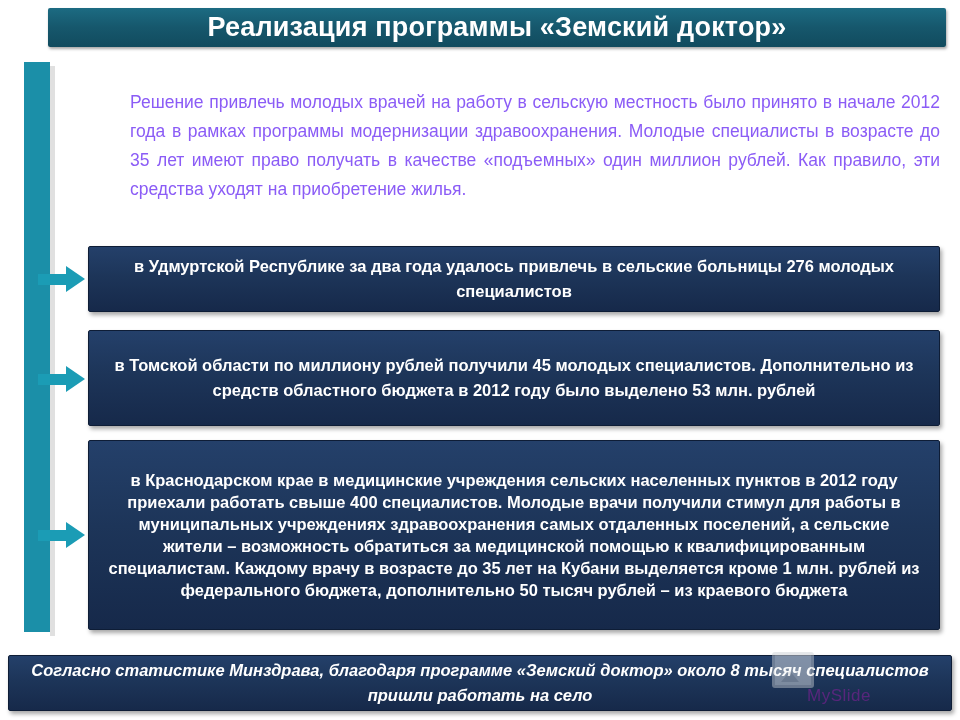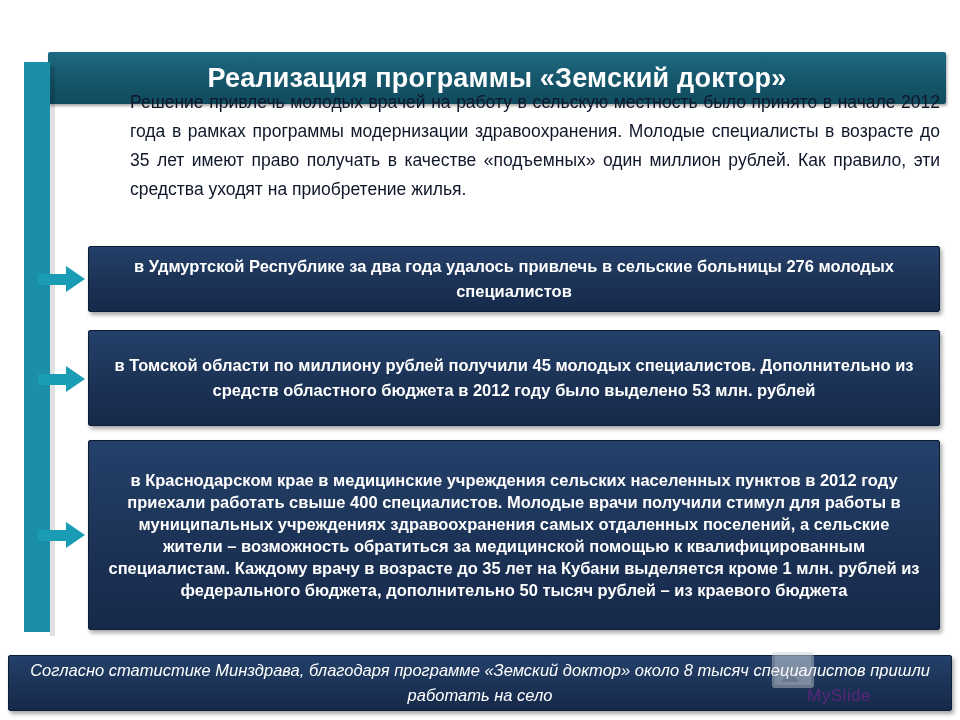--- a/index.html
+++ b/index.html
@@ -19,28 +19,27 @@
     height: 720px;
     background: #ffffff;
   }
 
   
   .title-bar {
     position: absolute;
     left: 48px;
     top: 8px;
     width: 898px;
-    height: 52px;
+    height: 39px;
     background: linear-gradient(to bottom, #1c6b82 0%, #16576c 50%, #114b5e 100%);
     border-radius: 2px;
     box-shadow: 1px 2px 3px rgba(0,0,0,0.35);
     display: flex;
     align-items: center;
     justify-content: center;
-    margin-top: 44px;
   }
   .title-bar .title-text {
     color: #ffffff;
     font-size: 27px;
     font-weight: bold;
     letter-spacing: 0.2px;
     text-align: center;
     white-space: nowrap;
   }
 
@@ -63,21 +62,21 @@
   }
 
   
   .intro {
     position: absolute;
     left: 130px;
     top: 88px;
     width: 810px;
     font-size: 17.5px;
     line-height: 29px;
-    color: #0f172a;
+    color: #8b5cf6;
     text-align: justify;
     text-justify: inter-word;
   }
 
   
   .arrow {
     position: absolute;
     width: 48px;
     height: 26px;
   }
@@ -143,21 +142,21 @@
     border-radius: 2px;
     box-shadow: 2px 3px 4px rgba(0,0,0,0.35);
     display: flex;
     align-items: center;
     justify-content: center;
     box-sizing: border-box;
   }
   .footer .footer-text {
     color: #ffffff;
     font-size: 16.5px;
-    font-weight: normal;
+    font-weight: bold;
     font-style: italic;
     line-height: 25px;
     text-align: center;
   }
 
   
   .watermark {
     position: absolute;
     right: 6px;
     bottom: 4px;

